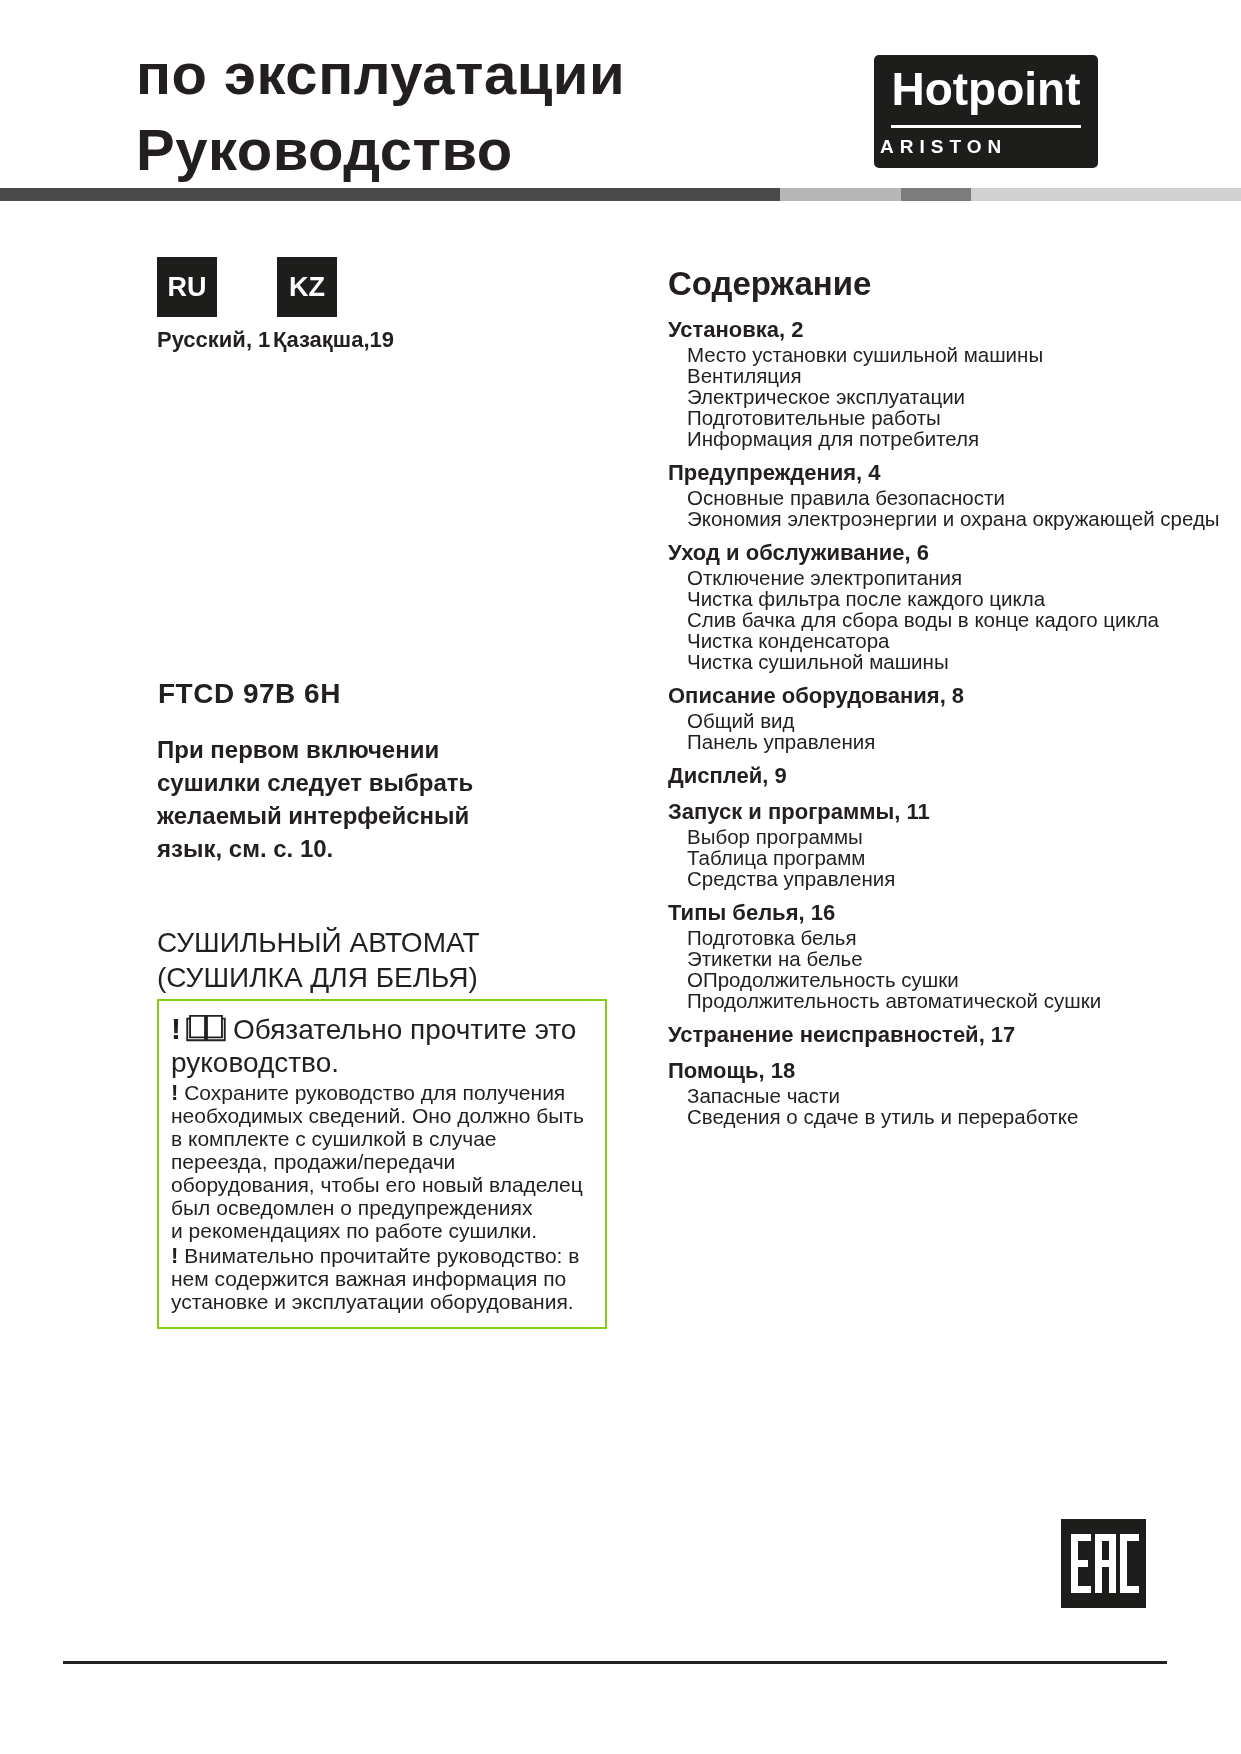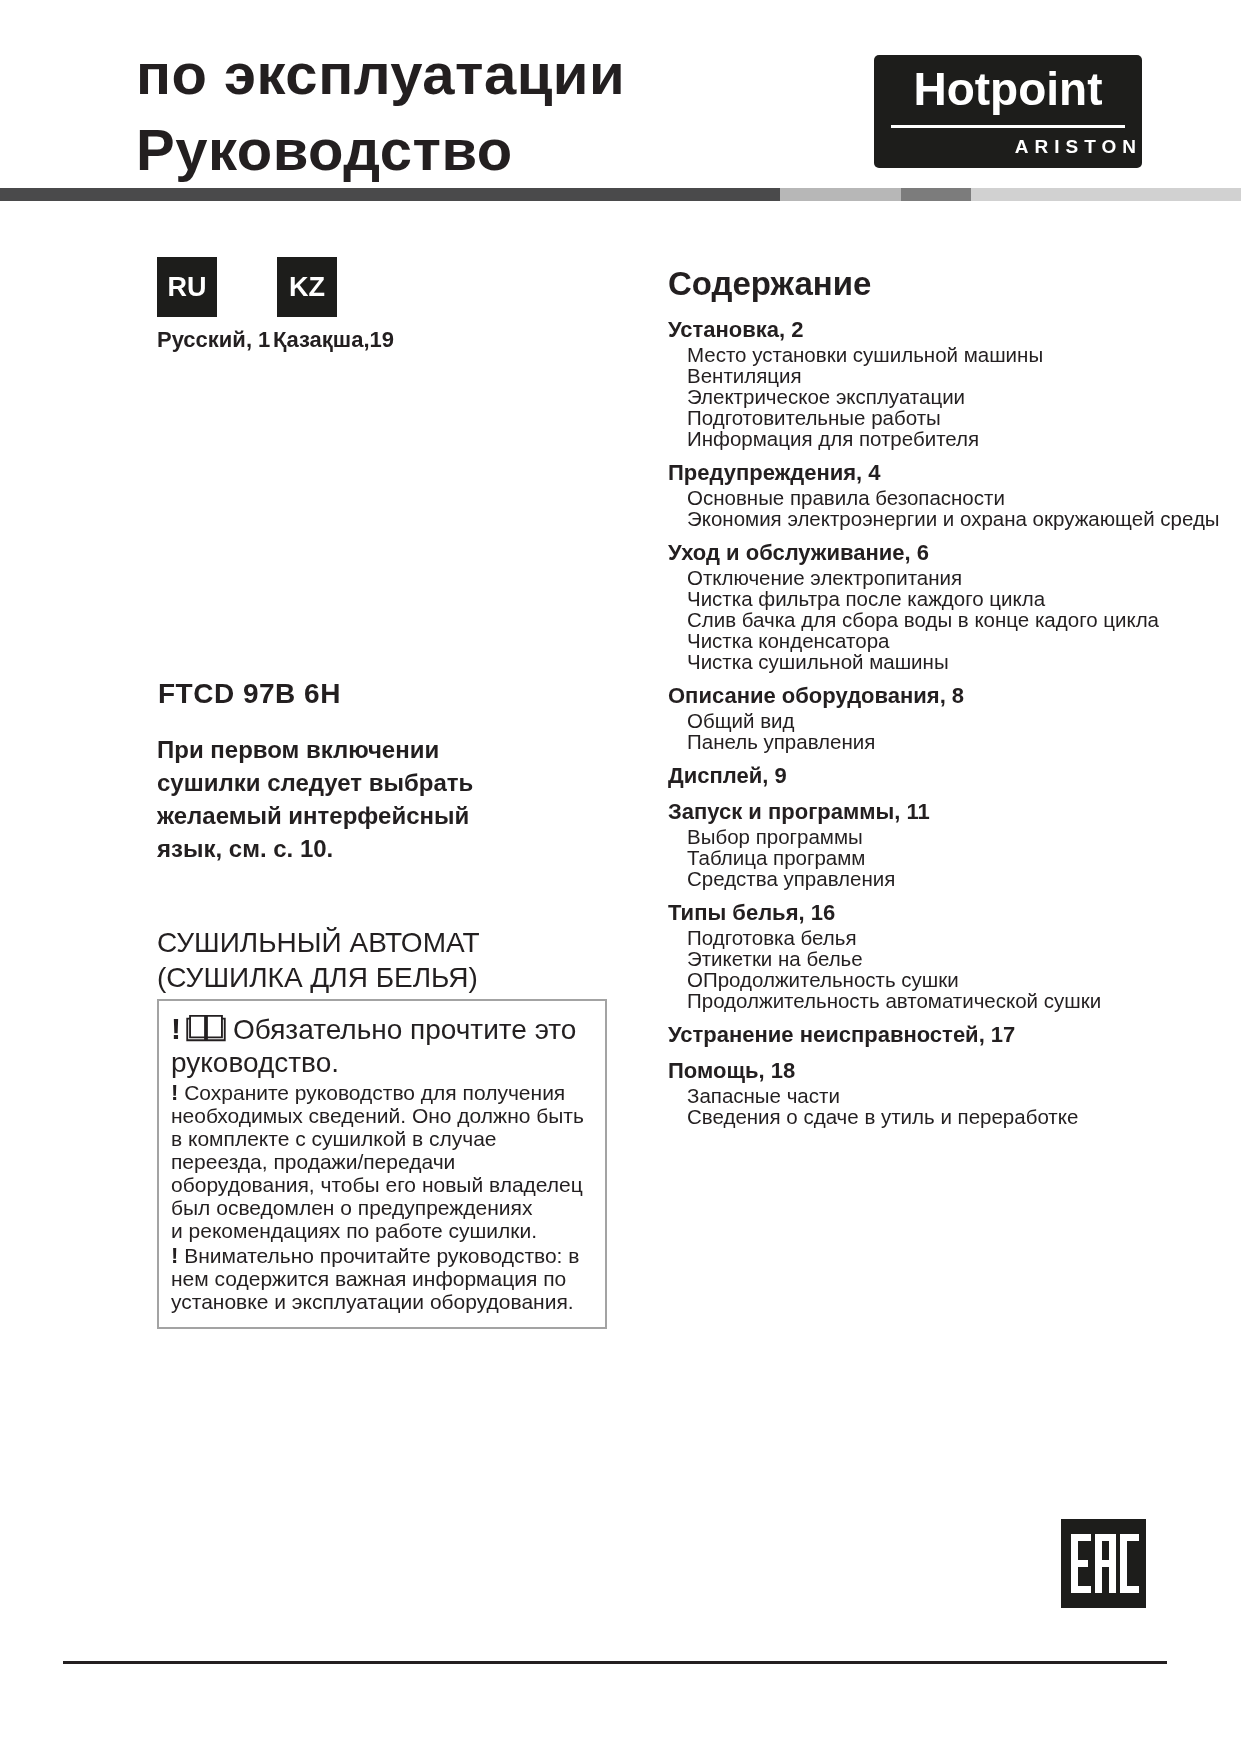--- a/index.html
+++ b/index.html
@@ -8,30 +8,30 @@
     background:#ffffff;color:#231f20;
     font-family:"Liberation Sans", sans-serif;
     overflow:hidden;
   }
   
   .page-title{
     position:absolute;left:136px;top:36px;
     font-size:58px;font-weight:bold;line-height:76px;letter-spacing:0.5px;
   }
   .brand-logo{
-    position:absolute;left:874px;top:55px;width:268px;height:113px;
+    position:absolute;left:874px;top:55px;width:224px;height:113px;
     background:#1d1d1b;border-radius:5px;color:#fff;
   }
   .brand-name{
     position:absolute;top:7px;left:0;width:100%;text-align:center;
     font-size:46px;font-weight:bold;letter-spacing:0px;
   }
   .brand-rule{position:absolute;left:17px;right:17px;top:70px;height:3px;background:#ffffff;}
   .brand-sub{
-    position:absolute;top:81px;left:0;width:100%;text-align:right;
+    position:absolute;top:81px;left:0;width:100%;text-align:left;
     font-size:19px;font-weight:bold;letter-spacing:6px;text-indent:6px;
   }
   .gray-bar{position:absolute;left:0;top:188px;width:1241px;height:13px;display:flex;}
   .gray-bar .seg{height:13px;}
   .seg.s1{width:780px;} .seg.s2{width:121px;} .seg.s3{width:70px;} .seg.s4{width:270px;}
 
   
   .lang-badge{
     position:absolute;width:60px;height:60px;background:#1d1d1b;color:#fff;
     display:flex;align-items:center;justify-content:center;
@@ -48,21 +48,21 @@
   .first-note{
     position:absolute;left:157px;top:733px;width:430px;
     font-size:24px;font-weight:bold;line-height:33px;white-space:pre-line;
   }
   .product-type{
     position:absolute;left:157px;top:925px;
     font-size:28px;font-weight:normal;line-height:35px;
   }
   .warning-box{
     position:absolute;left:157px;top:999px;width:450px;box-sizing:border-box;
-    border:2px solid #a3a3a3;padding:11px 12px 14px 12px;
+    border:2px solid #84cc16;padding:11px 12px 14px 12px;
   }
   .wb-headline{font-size:28px;line-height:33px;font-weight:normal;}
   .excl-big{font-weight:bold;font-size:30px;}
   .book-icon{vertical-align:-4px;margin:0 6px 0 4px;}
   .wb-para{font-size:21px;line-height:23px;margin-top:2px;white-space:pre-line;}
   .excl{font-weight:bold;font-size:22px;}
 
   
   .toc{position:absolute;left:668px;top:264px;width:578px;}
   .toc-heading{font-size:33px;font-weight:bold;line-height:40px;margin:0 0 14px 0;}

